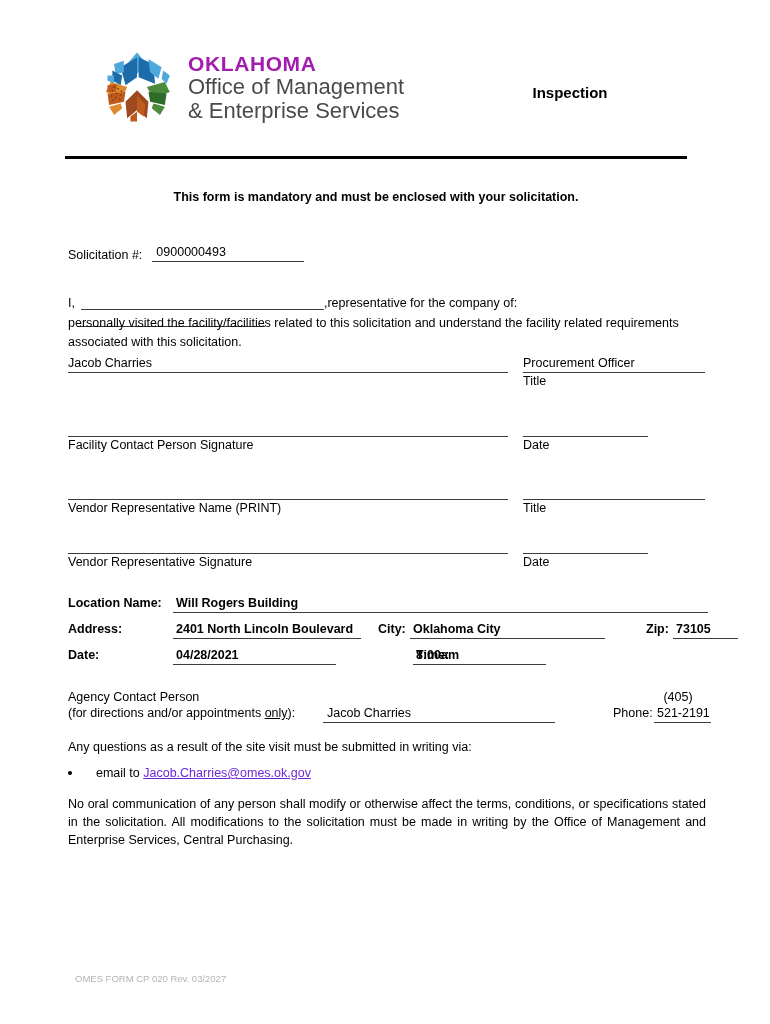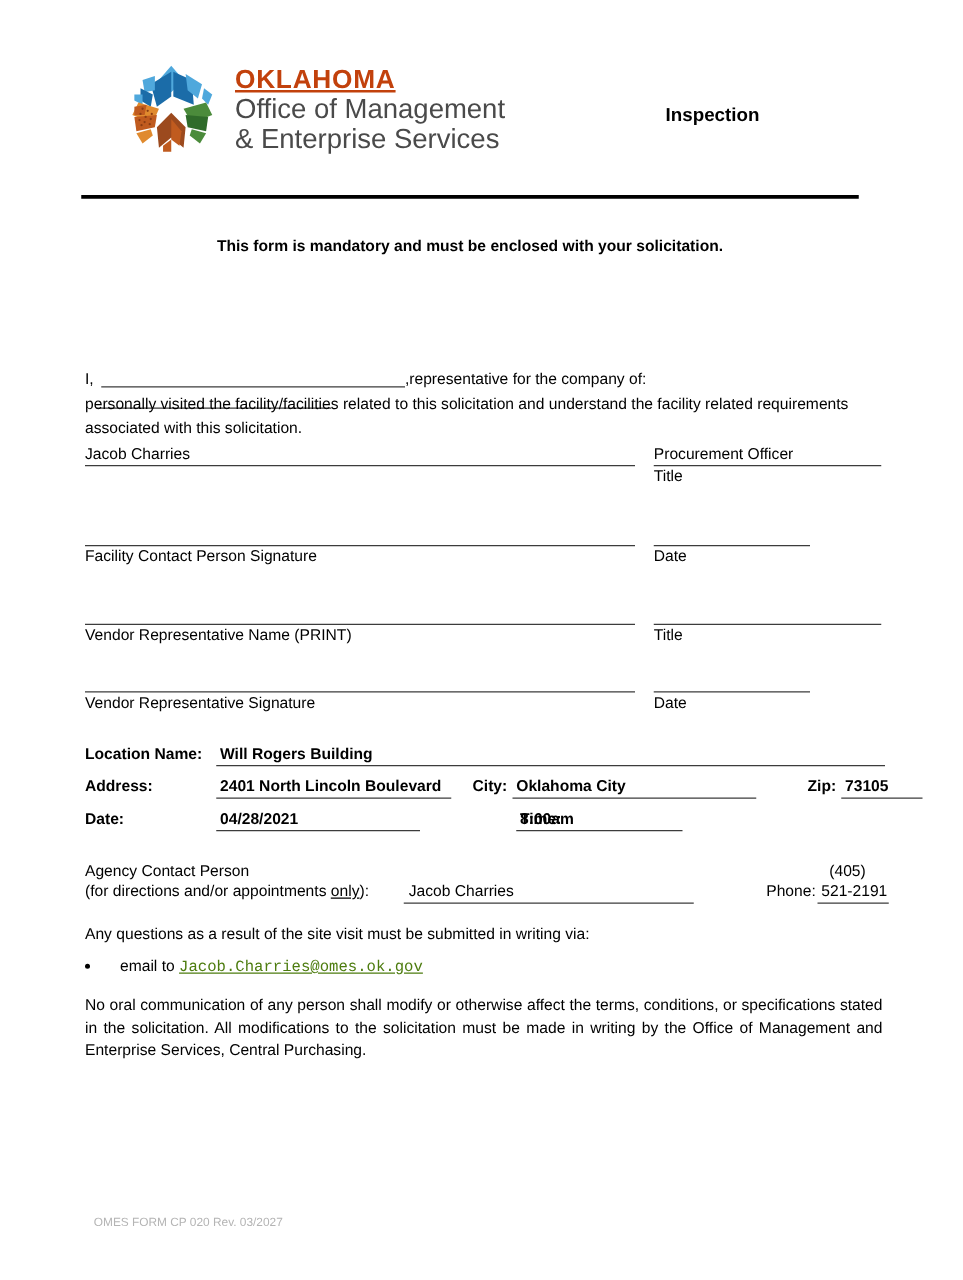--- a/index.html
+++ b/index.html
@@ -40,23 +40,22 @@
     flex: none;
   }
   .logo-words {
     margin-left: 10px;
     line-height: 1.0;
   }
   .logo-words .l1 {
     font-size: 21px;
     font-weight: bold;
     letter-spacing: 0.6px;
-    color: #c2410c;
+    color: #a21caf;
     display: block;
-    text-decoration: underline;
   }
   .logo-words .l2, .logo-words .l3 {
     font-size: 22px;
     color: #4a4a4a;
     display: block;
     margin-top: 2px;
   }
   .doc-title {
     position: absolute;
     left: 420px;
@@ -157,21 +156,21 @@
   .agency .phval { position: absolute; left: 586px; top: 16px; width: 54px; padding-left: 3px; }
 
   .qline { left: 68px; top: 740px; font-size: 12.5px; }
 
   .bullet-row { left: 68px; top: 766px; font-size: 12.5px; }
   .bullet-dot {
     display: inline-block; width: 4px; height: 4px;
     background: #000; border-radius: 50%;
     vertical-align: middle; margin-right: 24px; margin-bottom: 2px;
   }
-  .maillink { color: #4d7c0f; text-decoration: underline; font-family: Liberation Mono, monospace; }
+  .maillink { color: #6d28d9; text-decoration: underline; }
 
   .para2 { left: 68px; top: 795px; width: 638px; font-size: 12.5px; line-height: 18px; text-align: justify; }
 
   .footer {
     position: absolute; left: 75px; top: 973px;
     font-size: 9.5px; color: #b4b4b4;
   }
   u.thin { text-decoration: underline; }
 </style>
 </head>
@@ -229,20 +228,23 @@
 
     <div class="doc-title">
       <div>Inspection</div>
     </div>
 
     <div class="rule-thick"></div>
   </div>
 
   <div class="mandatory">This form is mandatory and must be enclosed with your solicitation.</div>
 
+  <div class="row solicitation">
+    <span class="lbl">Solicitation  #:</span><span class="fld">0900000493</span>
+  </div>
 
   <div class="row repline">
     <span>I,</span><span class="fld f1"></span><span>,representative for the company of:</span><span class="fld f2"></span>
   </div>
 
   <div class="row para1">personally visited the facility/facilities related to this solicitation and understand the facility related requirements associated with this solicitation.</div>
 
   <div class="row siggroup" style="top:356px;">
     <div class="sigrow">
       <div class="sig-left">

